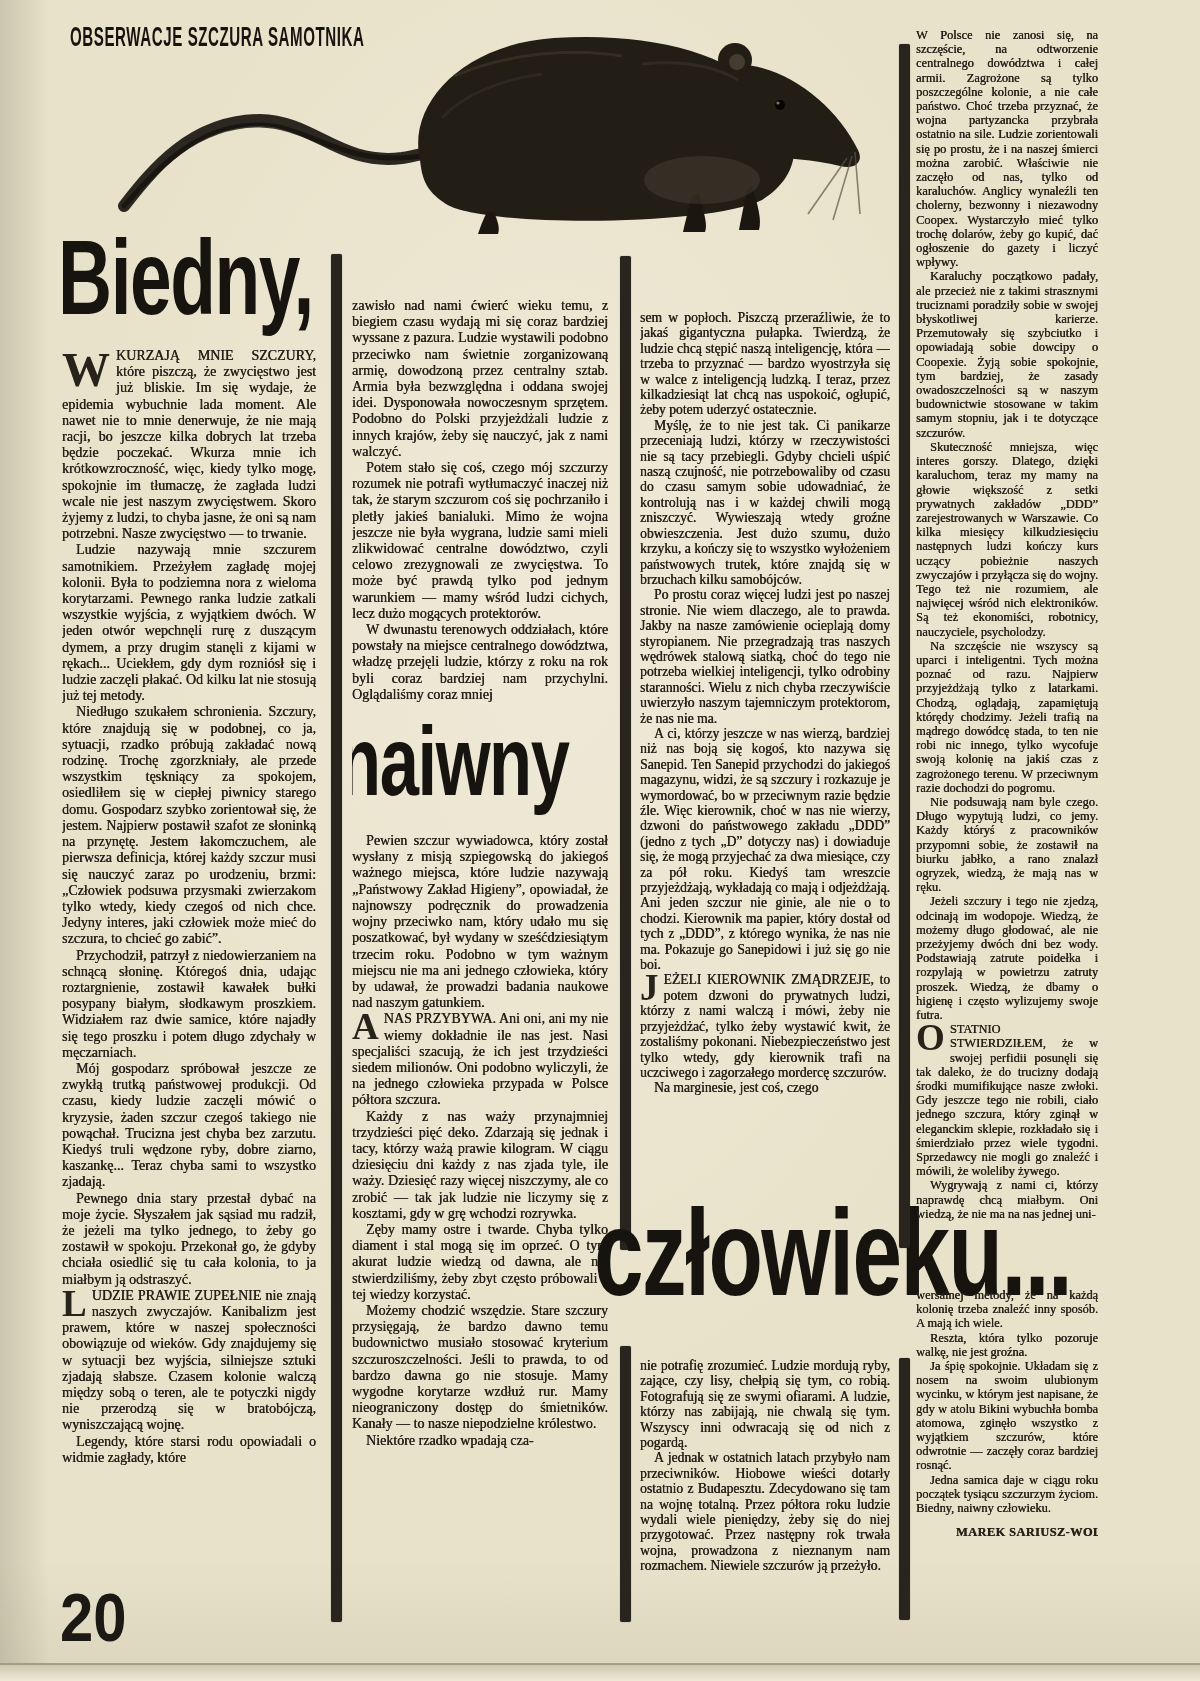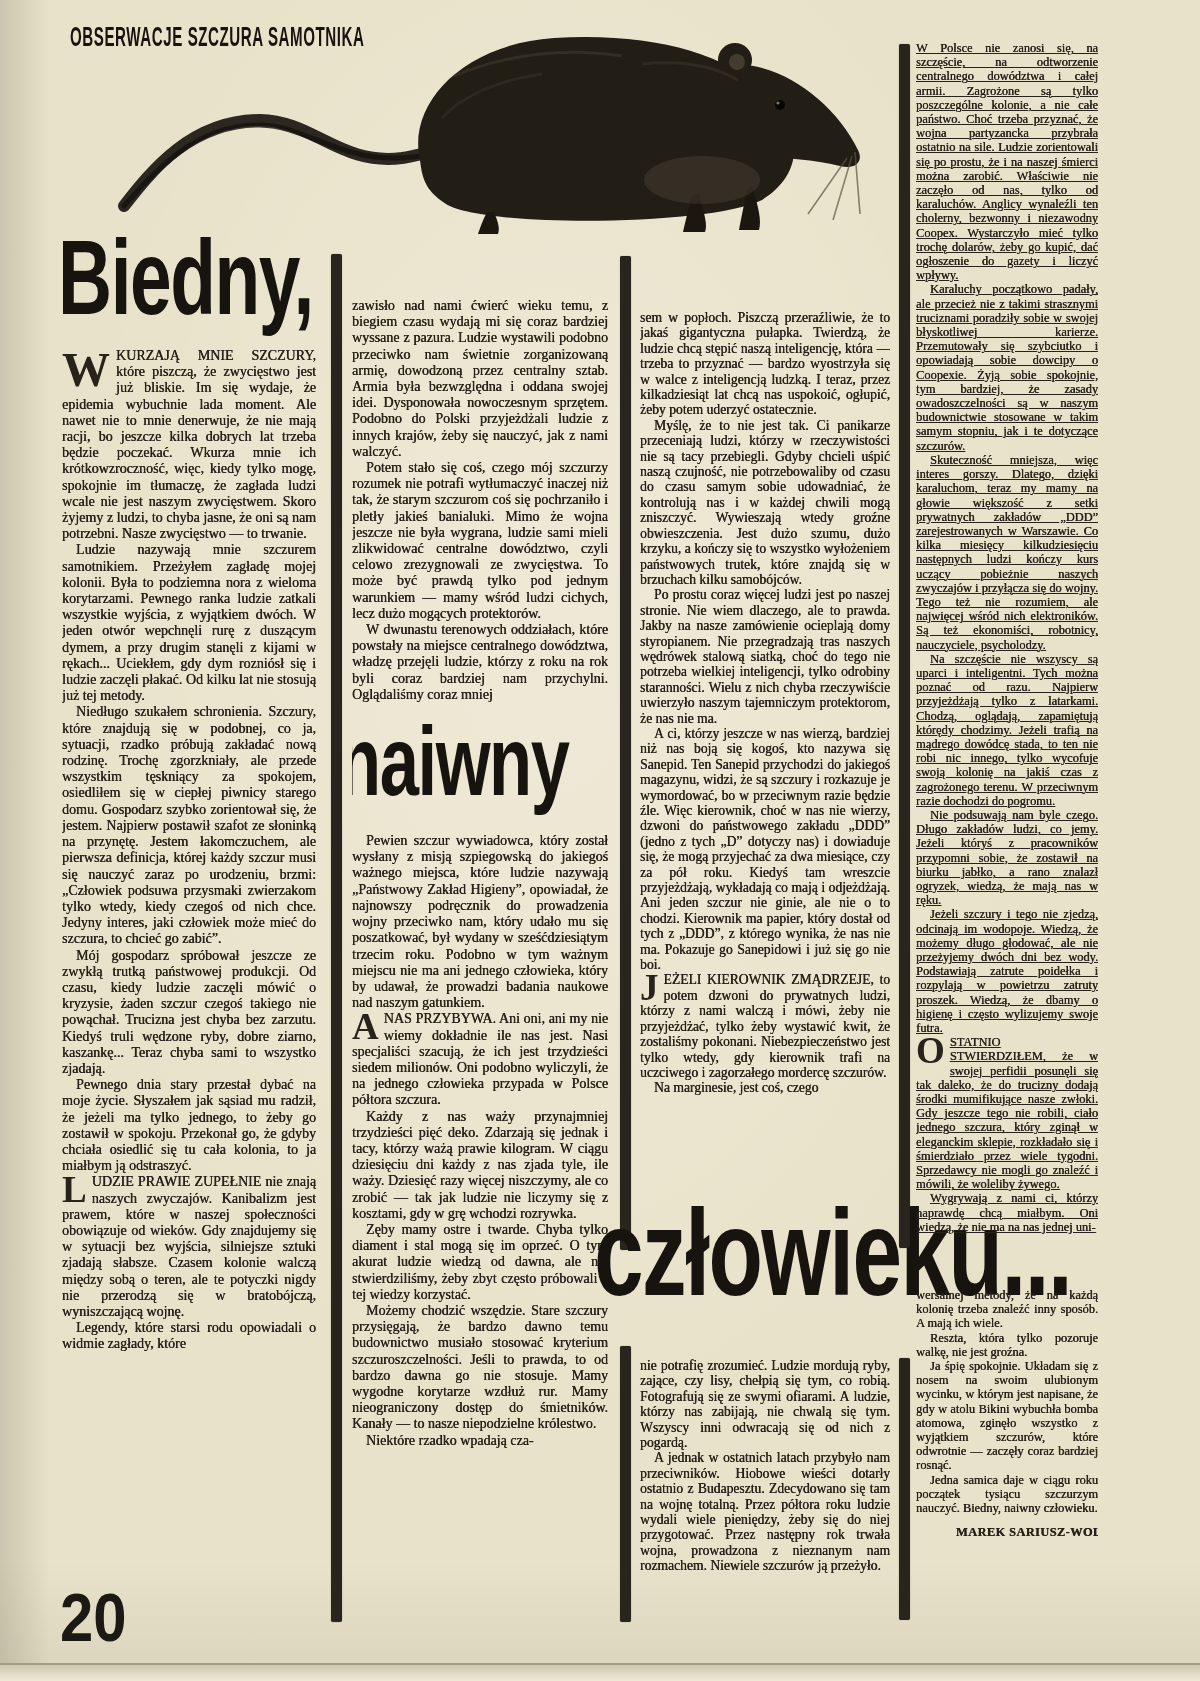--- a/index.html
+++ b/index.html
@@ -29,21 +29,21 @@
   #headline-czlowieku{position:absolute;left:594px;top:1192px;font-size:122px;line-height:1;
     transform:scaleX(0.73);}
   .naiwny{font-size:98px;line-height:104px;height:116px;margin:6px 0 8px -14px;
     transform:scaleX(0.72);transform-origin:left center;}
 
   .col{position:absolute;overflow:hidden;text-align:justify;}
   #col1{left:62px;top:348px;width:254px;height:1230px;}
   #col2{left:352px;top:298px;width:256px;height:1368px;}
   #col3-upper{left:640px;top:310px;width:250px;height:906px;}
   #col3-lower{left:640px;top:1358px;width:250px;height:304px;}
-  #col4-upper{left:916px;top:41px;width:182px;height:1208px;text-decoration:underline;}
+  #col4-upper{left:916px;top:28px;width:182px;height:1208px;}
   #col4-lower{left:916px;top:1288px;width:182px;height:306px;}
 
   .bt{margin:0;font-size:14px;line-height:16.2px;text-indent:0;
     text-shadow:0.35px 0 0 currentColor;}
   .bt.ind{text-indent:14px;}
   #col3-upper .bt,#col3-lower .bt{font-size:13.6px;line-height:15.4px;}
   #col4-upper .bt,#col4-lower .bt{font-size:12.4px;line-height:14.2px;}
 
   .dropcap{float:left;font-weight:bold;font-size:48px;line-height:38px;
     margin:3px 6px 0 0;text-shadow:none;}
@@ -94,20 +94,21 @@
     <path d="M753 144 L 758 206" stroke="#5a5442" stroke-width="1.6" opacity="0.7"></path>
   </g>
 </svg>
 
 <div id="headline-biedny" class="display">Biedny,</div>
 
 <div id="col1" class="col">
   <p class="bt"><span class="dropcap">W</span><span>KURZAJĄ MNIE SZCZURY, które piszczą, że zwycięstwo jest już bliskie. Im się wydaje, że epidemia wybuchnie lada moment. Ale nawet nie to mnie denerwuje, że nie mają racji, bo jeszcze kilka dobrych lat trzeba będzie poczekać. Wkurza mnie ich krótkowzroczność, więc, kiedy tylko mogę, spokojnie im tłumaczę, że zagłada ludzi wcale nie jest naszym zwycięstwem. Skoro żyjemy z ludzi, to chyba jasne, że oni są nam potrzebni. Nasze zwycięstwo — to trwanie.</span></p>
   <p class="bt ind">Ludzie nazywają mnie szczurem samotnikiem. Przeżyłem zagładę mojej kolonii. Była to podziemna nora z wieloma korytarzami. Pewnego ranka ludzie zatkali wszystkie wyjścia, z wyjątkiem dwóch. W jeden otwór wepchnęli rurę z duszącym dymem, a przy drugim stanęli z kijami w rękach... Uciekłem, gdy dym rozniósł się i ludzie zaczęli płakać. Od kilku lat nie stosują już tej metody.</p>
   <p class="bt ind">Niedługo szukałem schronienia. Szczury, które znajdują się w podobnej, co ja, sytuacji, rzadko próbują zakładać nową rodzinę. Trochę zgorzkniały, ale przede wszystkim tęskniący za spokojem, osiedliłem się w ciepłej piwnicy starego domu. Gospodarz szybko zorientował się, że jestem. Najpierw postawił szafot ze słoninką na przynętę. Jestem łakomczuchem, ale pierwsza definicja, której każdy szczur musi się nauczyć zaraz po urodzeniu, brzmi: „Człowiek podsuwa przysmaki zwierzakom tylko wtedy, kiedy czegoś od nich chce. Jedyny interes, jaki człowiek może mieć do szczura, to chcieć go zabić”.</p>
+  <p class="bt ind">Przychodził, patrzył z niedowierzaniem na schnącą słoninę. Któregoś dnia, udając roztargnienie, zostawił kawałek bułki posypany białym, słodkawym proszkiem. Widziałem raz dwie samice, które najadły się tego proszku i potem długo zdychały w męczarniach.</p>
   <p class="bt ind">Mój gospodarz spróbował jeszcze ze zwykłą trutką państwowej produkcji. Od czasu, kiedy ludzie zaczęli mówić o kryzysie, żaden szczur czegoś takiego nie powąchał. Trucizna jest chyba bez zarzutu. Kiedyś truli wędzone ryby, dobre ziarno, kaszankę... Teraz chyba sami to wszystko zjadają.</p>
   <p class="bt ind">Pewnego dnia stary przestał dybać na moje życie. Słyszałem jak sąsiad mu radził, że jeżeli ma tylko jednego, to żeby go zostawił w spokoju. Przekonał go, że gdyby chciała osiedlić się tu cała kolonia, to ja miałbym ją odstraszyć.</p>
   <p class="bt"><span class="dropcap sm">L</span><span>UDZIE PRAWIE ZUPEŁNIE nie znają naszych zwyczajów. Kanibalizm jest prawem, które w naszej społeczności obowiązuje od wieków. Gdy znajdujemy się w sytuacji bez wyjścia, silniejsze sztuki zjadają słabsze. Czasem kolonie walczą między sobą o teren, ale te potyczki nigdy nie przerodzą się w bratobójczą, wyniszczającą wojnę.</span></p>
   <p class="bt ind">Legendy, które starsi rodu opowiadali o widmie zagłady, które</p>
 </div>
 
 <div id="bar1" class="vbar"></div>
 
 <div id="col2" class="col">
   <p class="bt">zawisło nad nami ćwierć wieku temu, z biegiem czasu wydają mi się coraz bardziej wyssane z pazura. Ludzie wystawili podobno przeciwko nam świetnie zorganizowaną armię, dowodzoną przez centralny sztab. Armia była bezwzględna i oddana swojej idei. Dysponowała nowoczesnym sprzętem. Podobno do Polski przyjeżdżali ludzie z innych krajów, żeby się nauczyć, jak z nami walczyć.</p>
@@ -142,27 +143,27 @@
 </div>
 
 <div id="bar3a" class="vbar"></div>
 <div id="bar3b" class="vbar"></div>
 
 <div id="col4-upper" class="col">
   <p class="bt">W Polsce nie zanosi się, na szczęście, na odtworzenie centralnego dowództwa i całej armii. Zagrożone są tylko poszczególne kolonie, a nie całe państwo. Choć trzeba przyznać, że wojna partyzancka przybrała ostatnio na sile. Ludzie zorientowali się po prostu, że i na naszej śmierci można zarobić. Właściwie nie zaczęło od nas, tylko od karaluchów. Anglicy wynaleźli ten cholerny, bezwonny i niezawodny Coopex. Wystarczyło mieć tylko trochę dolarów, żeby go kupić, dać ogłoszenie do gazety i liczyć wpływy.</p>
   <p class="bt ind">Karaluchy początkowo padały, ale przecież nie z takimi strasznymi truciznami poradziły sobie w swojej błyskotliwej karierze. Przemutowały się szybciutko i opowiadają sobie dowcipy o Coopexie. Żyją sobie spokojnie, tym bardziej, że zasady owadoszczelności są w naszym budownictwie stosowane w takim samym stopniu, jak i te dotyczące szczurów.</p>
   <p class="bt ind">Skuteczność mniejsza, więc interes gorszy. Dlatego, dzięki karaluchom, teraz my mamy na głowie większość z setki prywatnych zakładów „DDD” zarejestrowanych w Warszawie. Co kilka miesięcy kilkudziesięciu następnych ludzi kończy kurs uczący pobieżnie naszych zwyczajów i przyłącza się do wojny. Tego też nie rozumiem, ale najwięcej wśród nich elektroników. Są też ekonomiści, robotnicy, nauczyciele, psycholodzy.</p>
   <p class="bt ind">Na szczęście nie wszyscy są uparci i inteligentni. Tych można poznać od razu. Najpierw przyjeżdżają tylko z latarkami. Chodzą, oglądają, zapamiętują którędy chodzimy. Jeżeli trafią na mądrego dowódcę stada, to ten nie robi nic innego, tylko wycofuje swoją kolonię na jakiś czas z zagrożonego terenu. W przeciwnym razie dochodzi do pogromu.</p>
-  <p class="bt ind">Nie podsuwają nam byle czego. Długo zakładów ludzi, co jemy. Jeżeli któryś z pracowników przypomni sobie, że zostawił na biurku jabłko, a rano znalazł ogryzek, wiedzą, że mają nas w ręku.</p>
+  <p class="bt ind">Nie podsuwają nam byle czego. Długo wypytują ludzi, co jemy. Każdy któryś z pracowników przypomni sobie, że zostawił na biurku jabłko, a rano znalazł ogryzek, wiedzą, że mają nas w ręku.</p>
   <p class="bt ind">Jeżeli szczury i tego nie zjedzą, odcinają im wodopoje. Wiedzą, że możemy długo głodować, ale nie przeżyjemy dwóch dni bez wody. Podstawiają zatrute poidełka i rozpylają w powietrzu zatruty proszek. Wiedzą, że dbamy o higienę i często wylizujemy swoje futra.</p>
   <p class="bt"><span class="dropcap sm">O</span><span>STATNIO STWIERDZIŁEM, że w swojej perfidii posunęli się tak daleko, że do trucizny dodają środki mumifikujące nasze zwłoki. Gdy jeszcze tego nie robili, ciało jednego szczura, który zginął w eleganckim sklepie, rozkładało się i śmierdziało przez wiele tygodni. Sprzedawcy nie mogli go znaleźć i mówili, że woleliby żywego.</span></p>
   <p class="bt ind">Wygrywają z nami ci, którzy naprawdę chcą miałbym. Oni wiedzą, że nie ma na nas jednej uni-</p>
 </div>
 
 <div id="col4-lower" class="col">
   <p class="bt">wersalnej metody, że na każdą kolonię trzeba znaleźć inny sposób. A mają ich wiele.</p>
   <p class="bt ind">Reszta, która tylko pozoruje walkę, nie jest groźna.</p>
   <p class="bt ind">Ja śpię spokojnie. Układam się z nosem na swoim ulubionym wycinku, w którym jest napisane, że gdy w atolu Bikini wybuchła bomba atomowa, zginęło wszystko z wyjątkiem szczurów, które odwrotnie — zaczęły coraz bardziej rosnąć.</p>
-  <p class="bt ind">Jedna samica daje w ciągu roku początek tysiącu szczurzym nauczyć. Biedny, naiwny człowieku.</p>
+  <p class="bt ind">Jedna samica daje w ciągu roku początek tysiącu szczurzym życiom. Biedny, naiwny człowieku.</p>
   <p class="bt author">MAREK SARIUSZ-WOLSKI</p>
 </div>
 
 <div id="page-number">20</div>
 
 </body></html>

